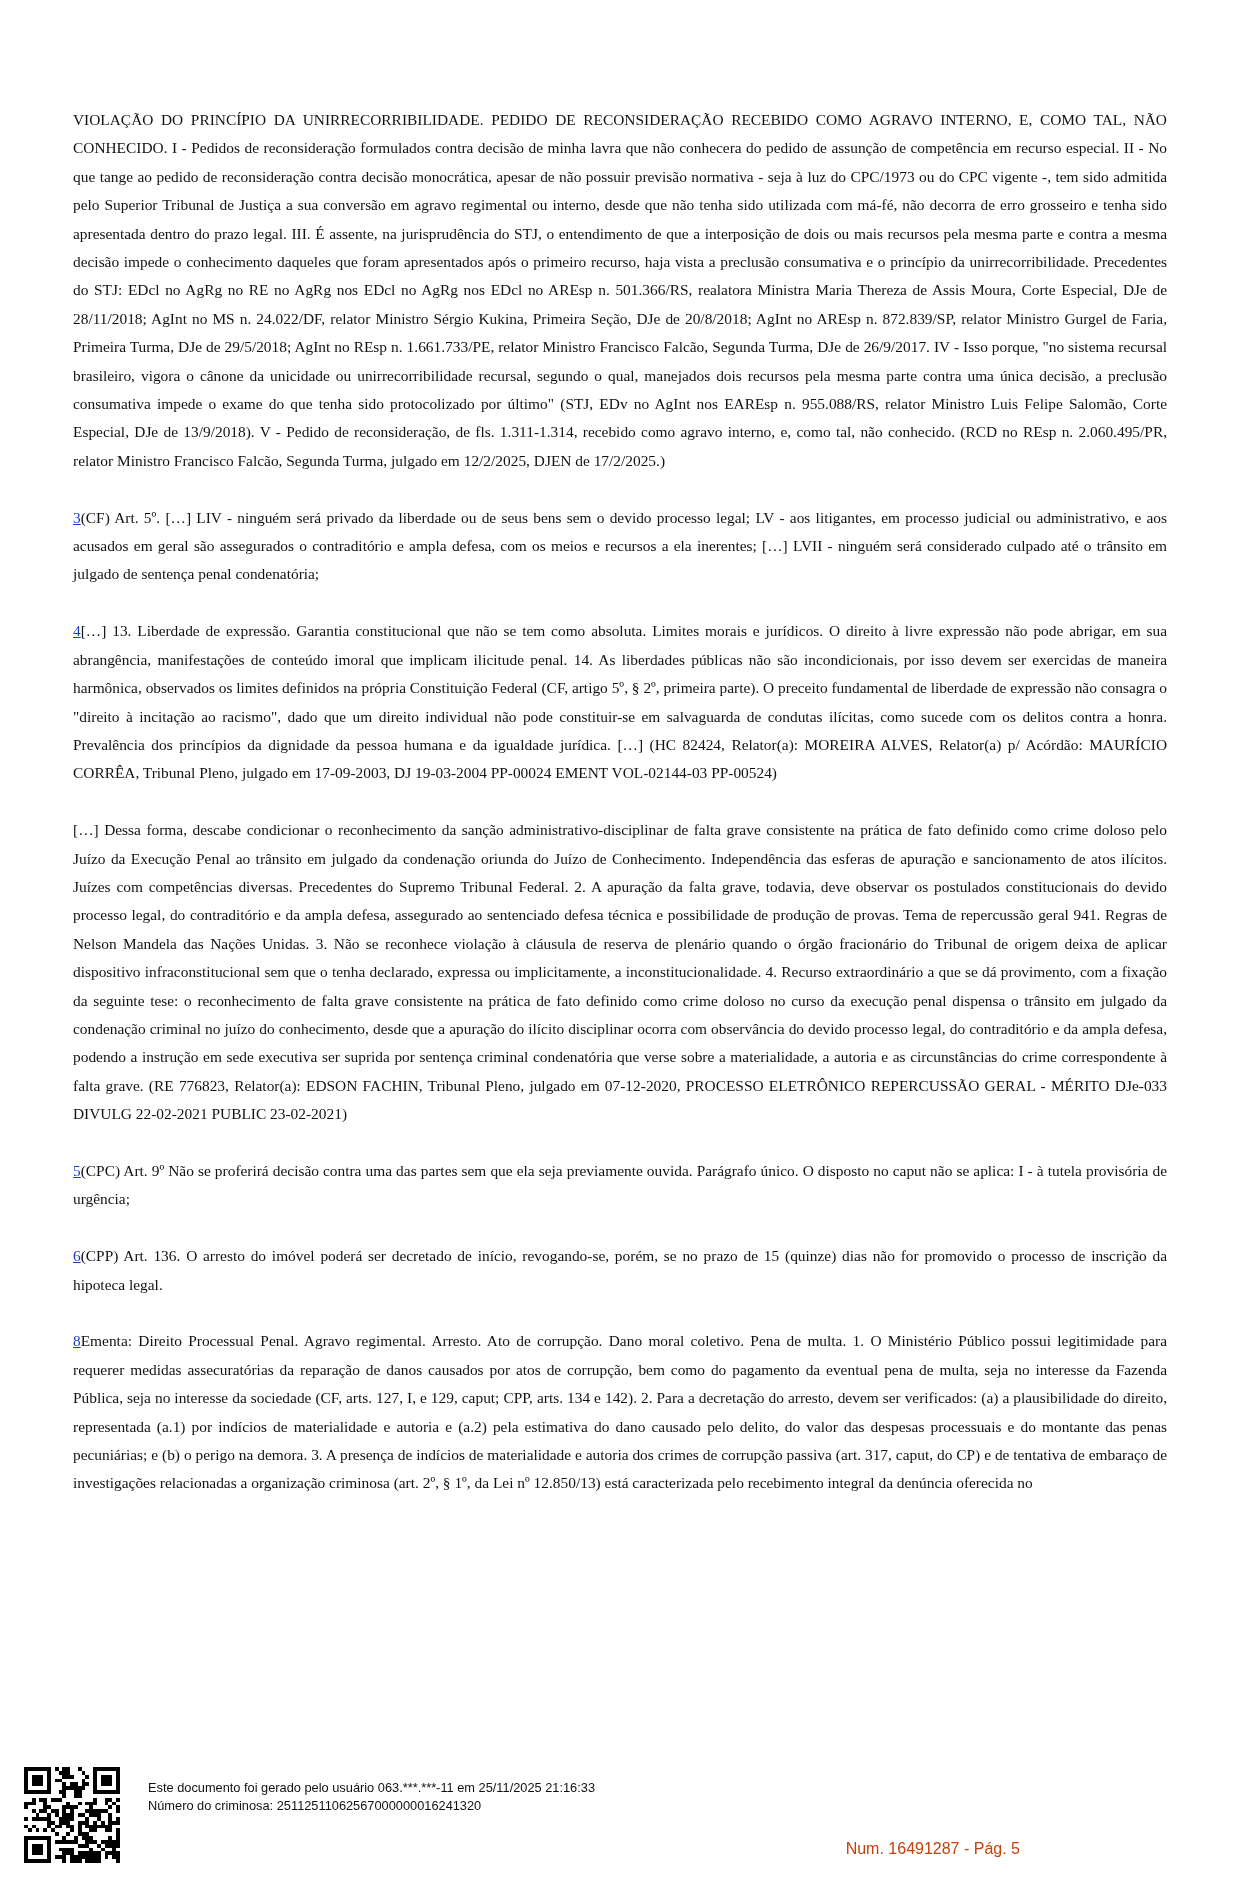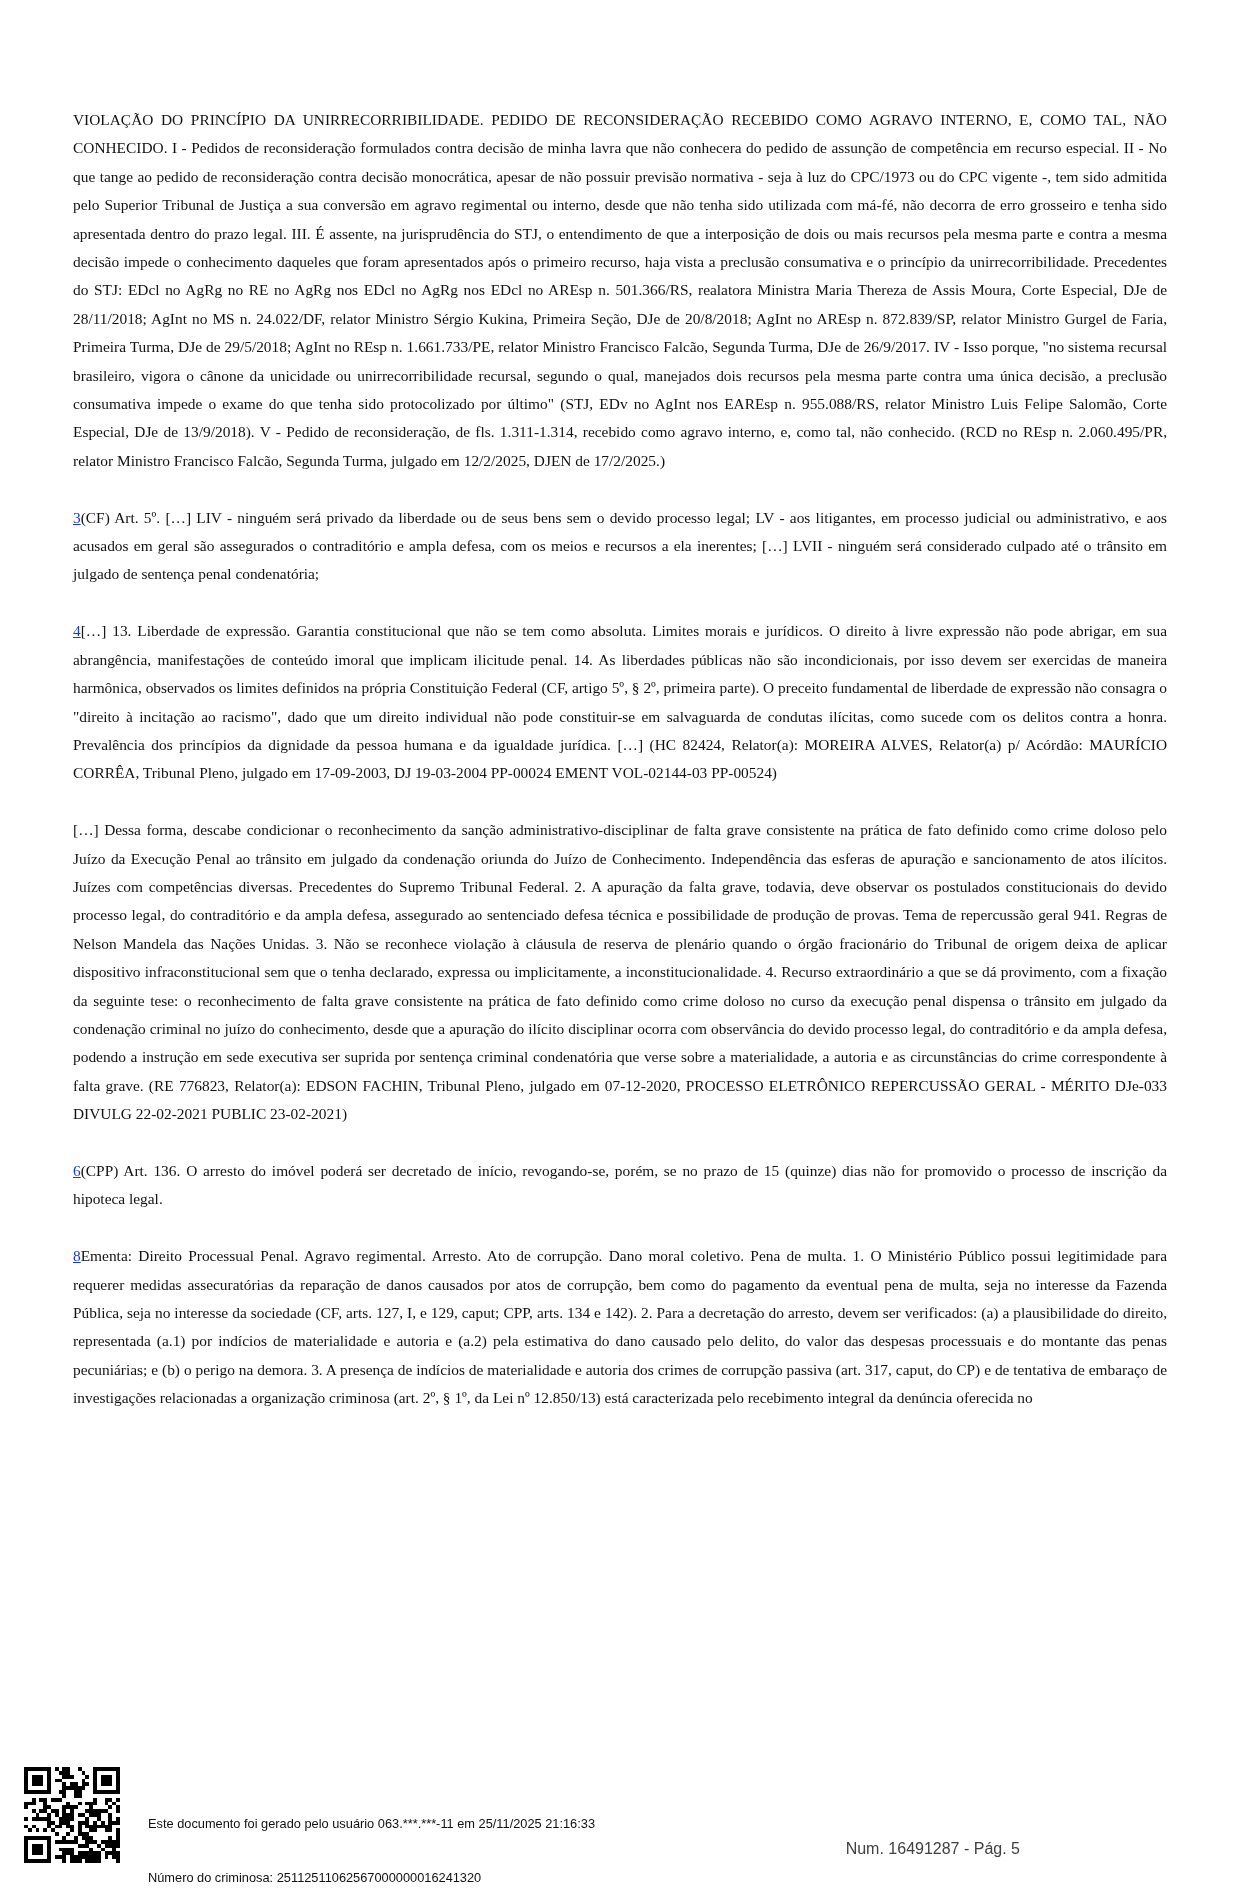--- a/index.html
+++ b/index.html
@@ -14,25 +14,25 @@
   .para { margin: 0 0 28.4px 0; text-align: justify; }
   .fn-link { color: #1a3cc7; text-decoration: underline; cursor: pointer; }
   .footer { position: absolute; left: 0; top: 1755px; width: 1240px; height: 145px; }
   .qr { position: absolute; left: 24px; top: 1767px; width: 96px; height: 96px; }
   .qr svg { display: block; }
   .footer-info {
     position: absolute; left: 148px; top: 1779px;
     font-family: "Liberation Sans", "DejaVu Sans", sans-serif;
     font-size: 12.8px; line-height: 18.2px; color: #111;
   }
-  .footer-info div { white-space: nowrap; margin-top: 36px; }
+  .footer-info div { white-space: nowrap; }
   .page-num {
     position: absolute; right: 22px; top: 1840px;
     font-family: "Liberation Sans", "DejaVu Sans", sans-serif;
-    font-size: 16px; color: #404040; white-space: nowrap;
+    font-size: 16px; color: #c2410c; white-space: nowrap;
   }
 </style>
 </head>
 <body>
 
 <div class="page">
   <div class="content">
 
     <p class="para">
       <span>VIOLAÇÃO DO PRINCÍPIO DA UNIRRECORRIBILIDADE. PEDIDO DE RECONSIDERAÇÃO RECEBIDO COMO AGRAVO INTERNO, E, COMO TAL, NÃO CONHECIDO. I - Pedidos de reconsideração formulados contra decisão de minha lavra que não conhecera do pedido de assunção de competência em recurso especial. II - No que tange ao pedido de reconsideração contra decisão monocrática, apesar de não possuir previsão normativa - seja à luz do CPC/1973 ou do CPC vigente -, tem sido admitida pelo Superior Tribunal de Justiça a sua conversão em agravo regimental ou interno, desde que não tenha sido utilizada com má-fé, não decorra de erro grosseiro e tenha sido apresentada dentro do prazo legal. III. É assente, na jurisprudência do STJ, o entendimento de que a interposição de dois ou mais recursos pela mesma parte e contra a mesma decisão impede o conhecimento daqueles que foram apresentados após o primeiro recurso, haja vista a preclusão consumativa e o princípio da unirrecorribilidade. Precedentes do STJ: EDcl no AgRg no RE no AgRg nos EDcl no AgRg nos EDcl no AREsp n. 501.366/RS, realatora Ministra Maria Thereza de Assis Moura, Corte Especial, DJe de 28/11/2018; AgInt no MS n. 24.022/DF, relator Ministro Sérgio Kukina, Primeira Seção, DJe de 20/8/2018; AgInt no AREsp n. 872.839/SP, relator Ministro Gurgel de Faria, Primeira Turma, DJe de 29/5/2018; AgInt no REsp n. 1.661.733/PE, relator Ministro Francisco Falcão, Segunda Turma, DJe de 26/9/2017. IV - Isso porque, "no sistema recursal brasileiro, vigora o cânone da unicidade ou unirrecorribilidade recursal, segundo o qual, manejados dois recursos pela mesma parte contra uma única decisão, a preclusão consumativa impede o exame do que tenha sido protocolizado por último" (STJ, EDv no AgInt nos EAREsp n. 955.088/RS, relator Ministro Luis Felipe Salomão, Corte Especial, DJe de 13/9/2018). V - Pedido de reconsideração, de fls. 1.311-1.314, recebido como agravo interno, e, como tal, não conhecido. (RCD no REsp n. 2.060.495/PR, relator Ministro Francisco Falcão, Segunda Turma, julgado em 12/2/2025, DJEN de 17/2/2025.)</span>
@@ -43,20 +43,23 @@
     </p>
 
     <p class="para">
       <a class="fn-link">4</a><span>[…] 13. Liberdade de expressão. Garantia constitucional que não se tem como absoluta. Limites morais e jurídicos. O direito à livre expressão não pode abrigar, em sua abrangência, manifestações de conteúdo imoral que implicam ilicitude penal. 14. As liberdades públicas não são incondicionais, por isso devem ser exercidas de maneira harmônica, observados os limites definidos na própria Constituição Federal (CF, artigo 5º, § 2º, primeira parte). O preceito fundamental de liberdade de expressão não consagra o "direito à incitação ao racismo", dado que um direito individual não pode constituir-se em salvaguarda de condutas ilícitas, como sucede com os delitos contra a honra. Prevalência dos princípios da dignidade da pessoa humana e da igualdade jurídica. […] (HC 82424, Relator(a): MOREIRA ALVES, Relator(a) p/ Acórdão: MAURÍCIO CORRÊA, Tribunal Pleno, julgado em 17-09-2003, DJ 19-03-2004 PP-00024 EMENT VOL-02144-03 PP-00524)</span>
     </p>
 
     <p class="para">
       <span>[…] Dessa forma, descabe condicionar o reconhecimento da sanção administrativo-disciplinar de falta grave consistente na prática de fato definido como crime doloso pelo Juízo da Execução Penal ao trânsito em julgado da condenação oriunda do Juízo de Conhecimento. Independência das esferas de apuração e sancionamento de atos ilícitos. Juízes com competências diversas. Precedentes do Supremo Tribunal Federal. 2. A apuração da falta grave, todavia, deve observar os postulados constitucionais do devido processo legal, do contraditório e da ampla defesa, assegurado ao sentenciado defesa técnica e possibilidade de produção de provas. Tema de repercussão geral 941. Regras de Nelson Mandela das Nações Unidas. 3. Não se reconhece violação à cláusula de reserva de plenário quando o órgão fracionário do Tribunal de origem deixa de aplicar dispositivo infraconstitucional sem que o tenha declarado, expressa ou implicitamente, a inconstitucionalidade. 4. Recurso extraordinário a que se dá provimento, com a fixação da seguinte tese: o reconhecimento de falta grave consistente na prática de fato definido como crime doloso no curso da execução penal dispensa o trânsito em julgado da condenação criminal no juízo do conhecimento, desde que a apuração do ilícito disciplinar ocorra com observância do devido processo legal, do contraditório e da ampla defesa, podendo a instrução em sede executiva ser suprida por sentença criminal condenatória que verse sobre a materialidade, a autoria e as circunstâncias do crime correspondente à falta grave. (RE 776823, Relator(a): EDSON FACHIN, Tribunal Pleno, julgado em 07-12-2020, PROCESSO ELETRÔNICO REPERCUSSÃO GERAL - MÉRITO DJe-033 DIVULG 22-02-2021 PUBLIC 23-02-2021)</span>
     </p>
 
+    <p class="para">
+      <a class="fn-link">5</a><span>(CPC) Art. 9º Não se proferirá decisão contra uma das partes sem que ela seja previamente ouvida. Parágrafo único. O disposto no caput não se aplica: I - à tutela provisória de urgência;</span>
+    </p>
 
     <p class="para">
       <a class="fn-link">6</a><span>(CPP) Art. 136. O arresto do imóvel poderá ser decretado de início, revogando-se, porém, se no prazo de 15 (quinze) dias não for promovido o processo de inscrição da hipoteca legal.</span>
     </p>
 
 
 
     <p class="para">
       <a class="fn-link">8</a><span>Ementa: Direito Processual Penal. Agravo regimental. Arresto. Ato de corrupção. Dano moral coletivo. Pena de multa. 1. O Ministério Público possui legitimidade para requerer medidas assecuratórias da reparação de danos causados por atos de corrupção, bem como do pagamento da eventual pena de multa, seja no interesse da Fazenda Pública, seja no interesse da sociedade (CF, arts. 127, I, e 129, caput; CPP, arts. 134 e 142). 2. Para a decretação do arresto, devem ser verificados: (a) a plausibilidade do direito, representada (a.1) por indícios de materialidade e autoria e (a.2) pela estimativa do dano causado pelo delito, do valor das despesas processuais e do montante das penas pecuniárias; e (b) o perigo na demora. 3. A presença de indícios de materialidade e autoria dos crimes de corrupção passiva (art. 317, caput, do CP) e de tentativa de embaraço de investigações relacionadas a organização criminosa (art. 2º, § 1º, da Lei nº 12.850/13) está caracterizada pelo recebimento integral da denúncia oferecida no</span>
     </p>

